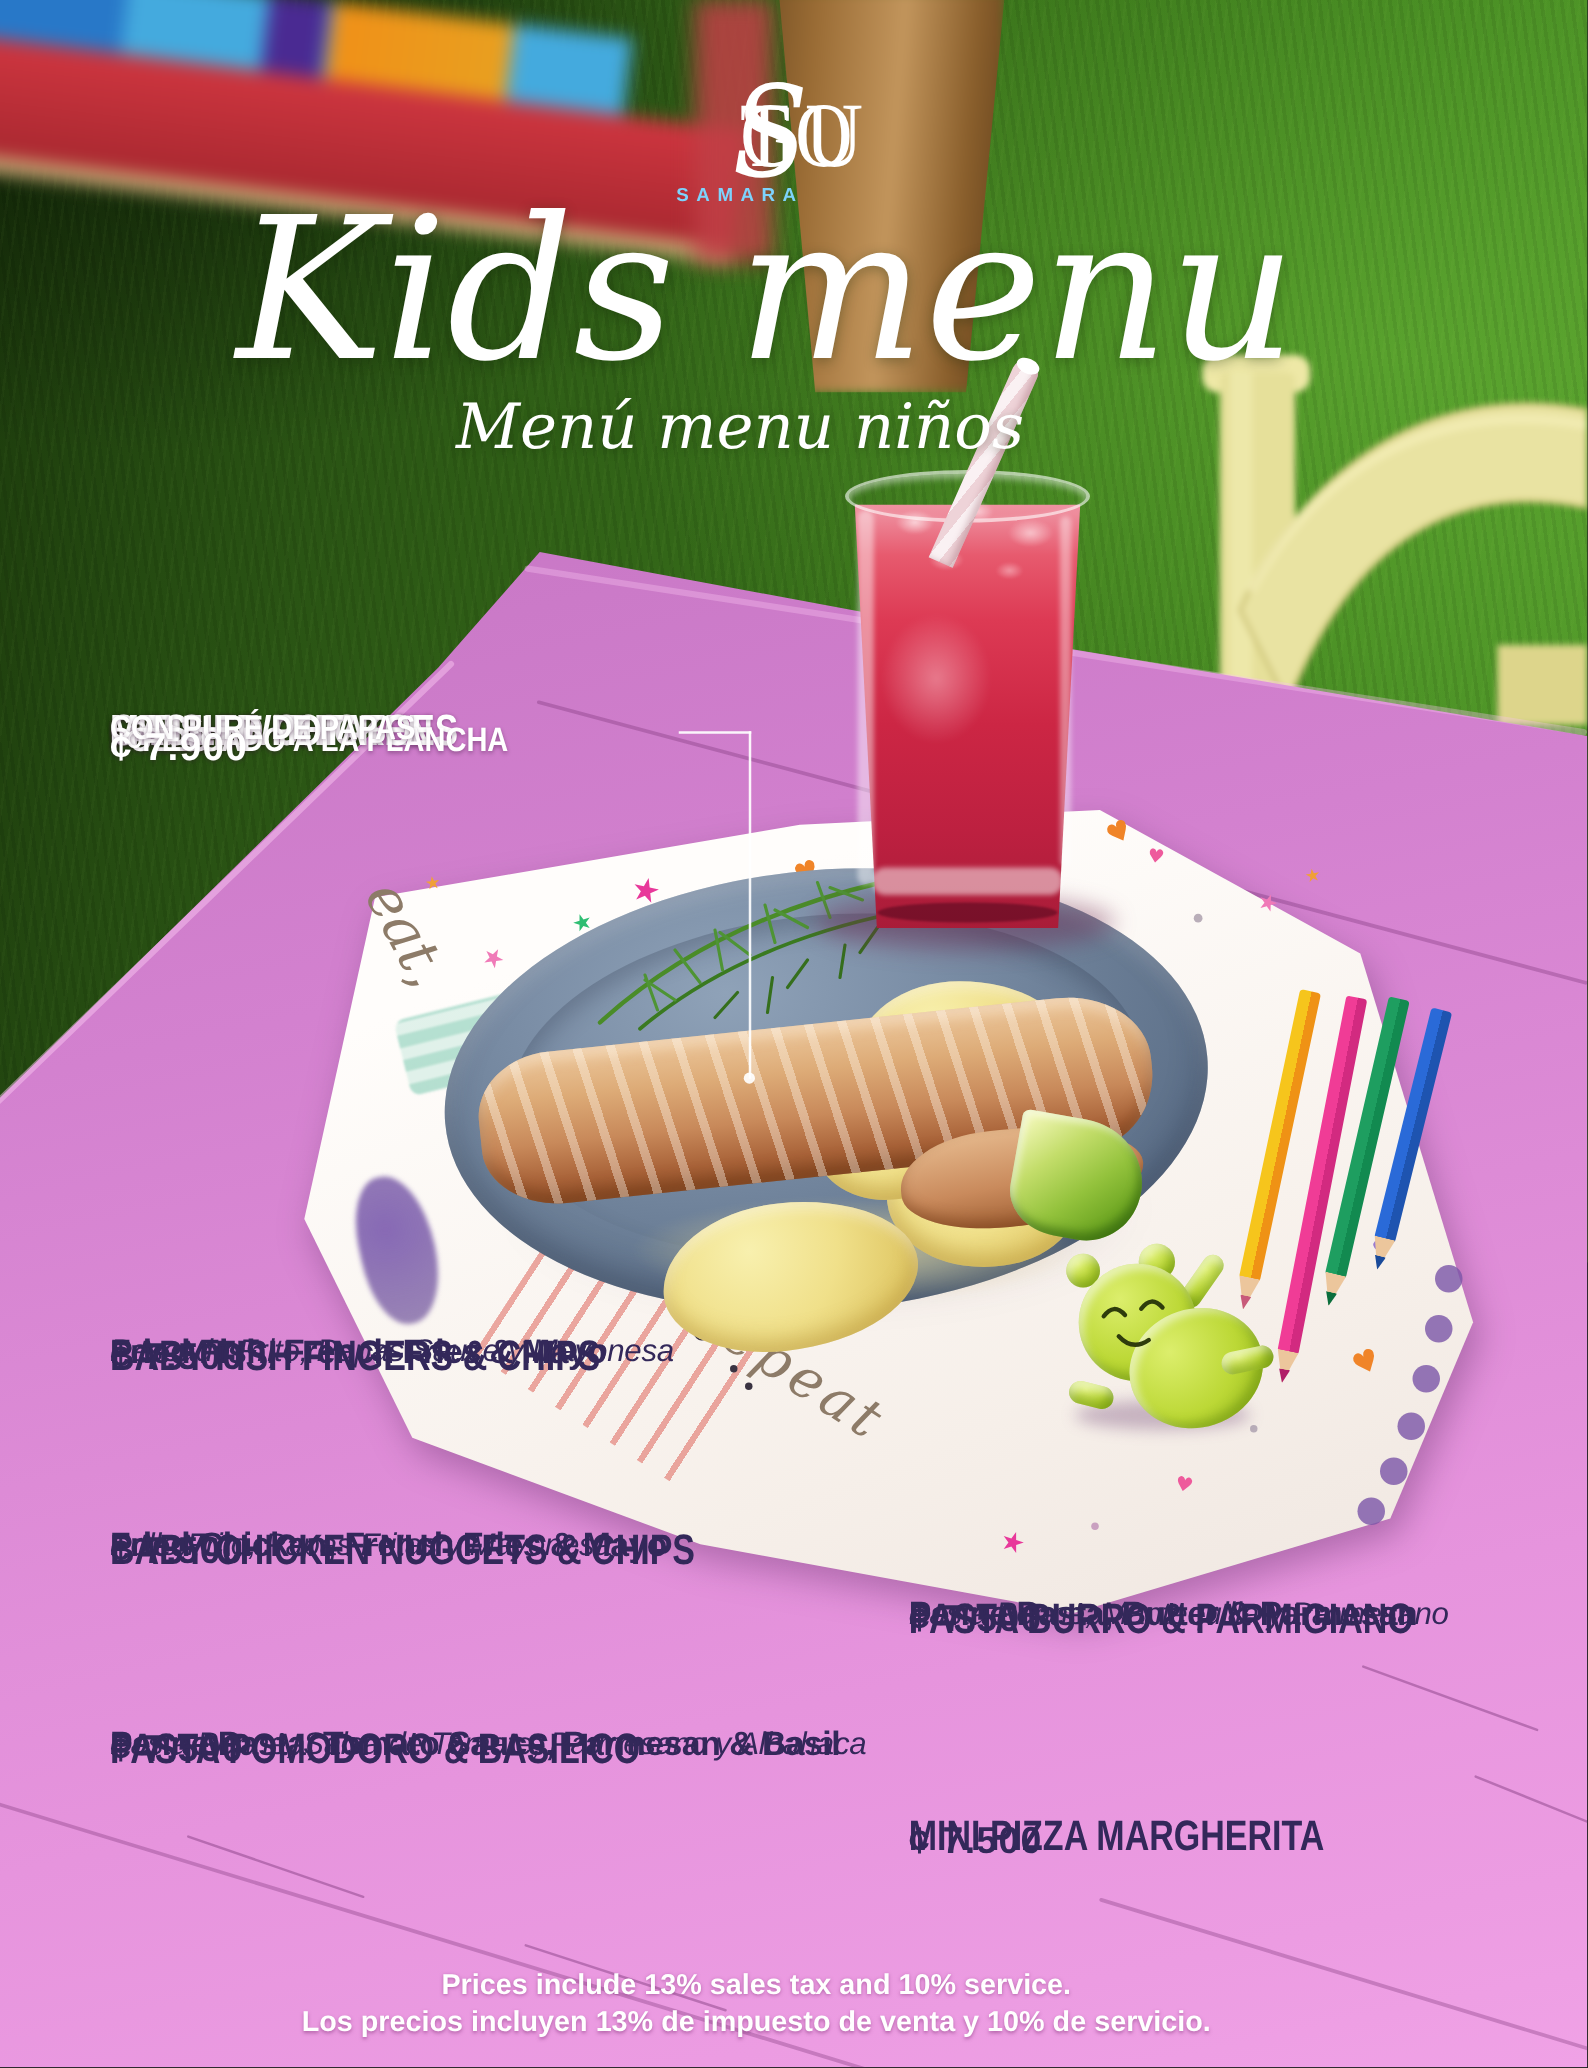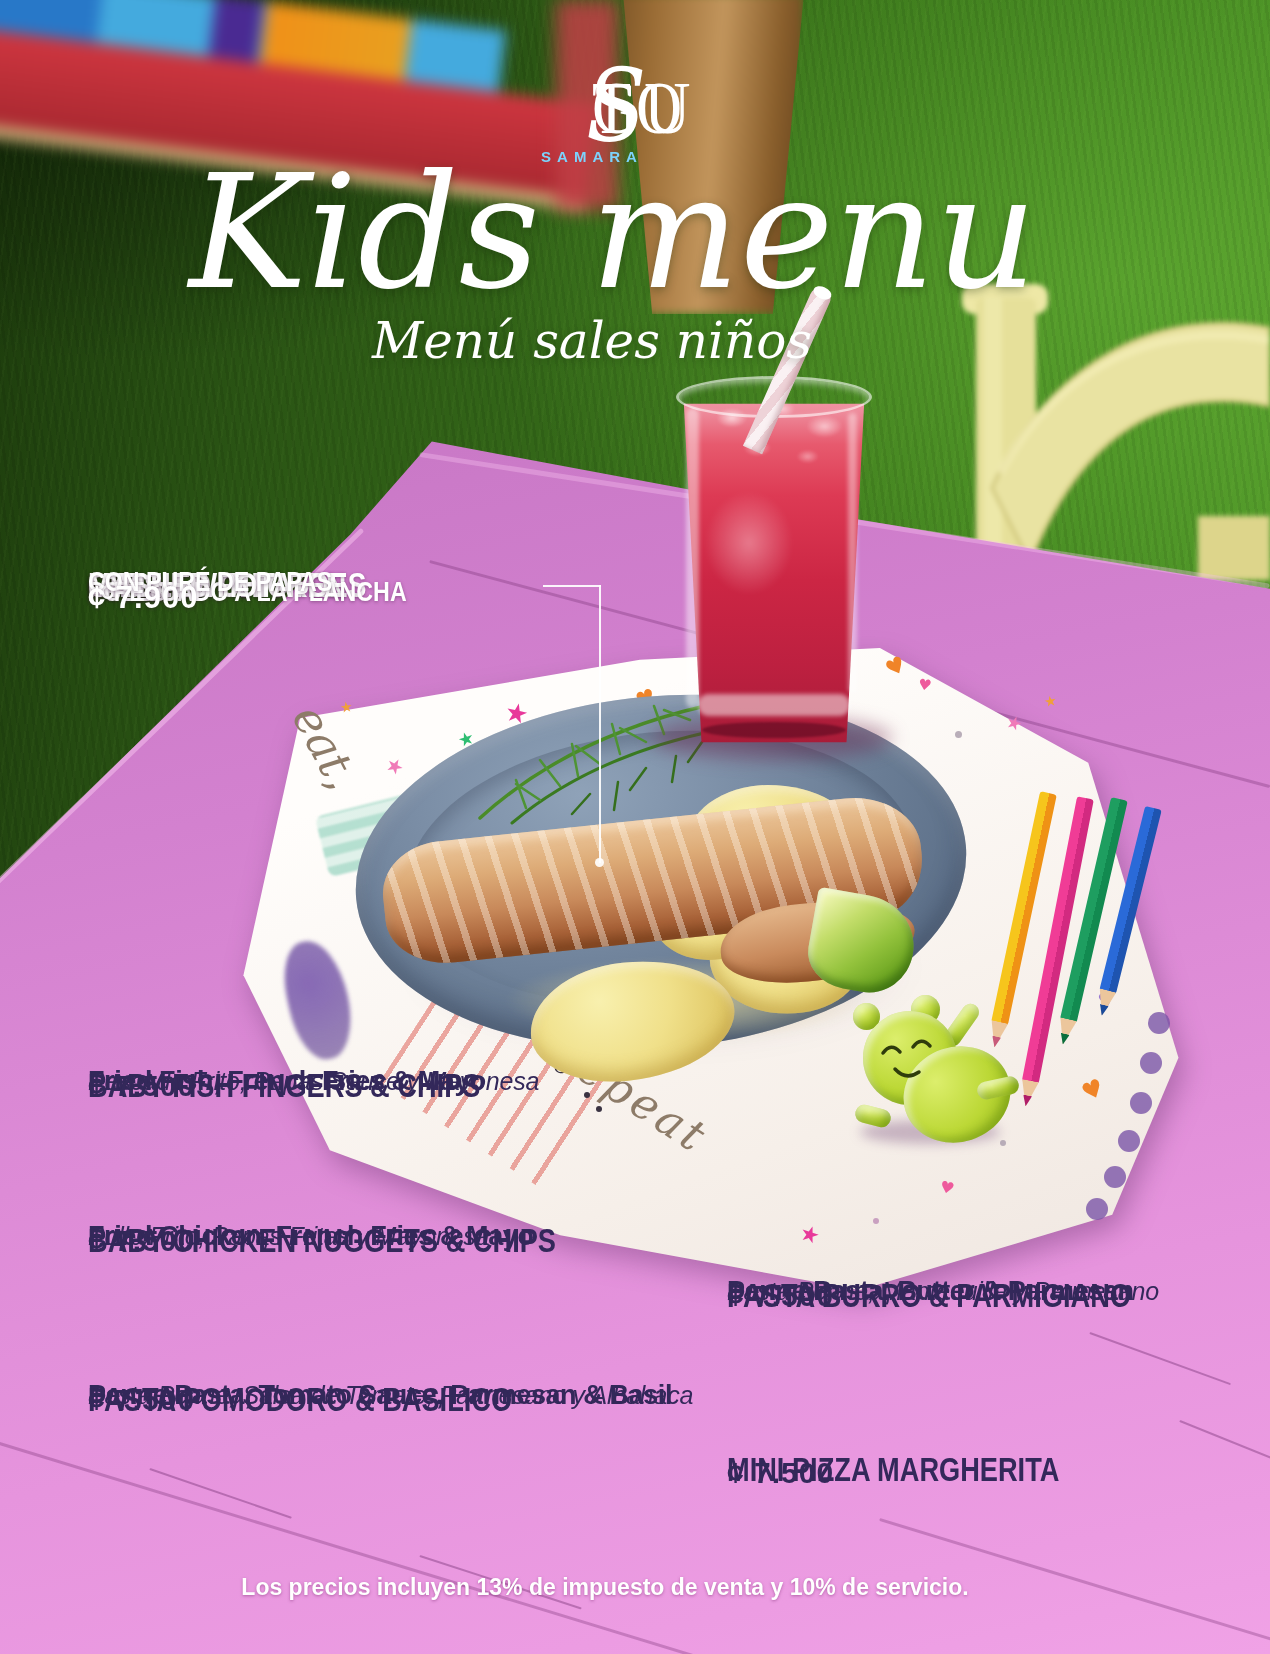--- a/index.html
+++ b/index.html
@@ -324,21 +324,21 @@
   <div class="leader" style="left:595px;top:858px;width:9px;height:9px;border-radius:50%;"></div>
 
   <div class="brand-name">
     <span>GU</span>
       <span class="fancyS">S</span>
       <span>TO</span>
   </div>
   <div class="brand-sub">SAMARA</div>
 
   <div class="main-title">Kids menu</div>
-  <div class="sub-title">Menú sales niños</div>
+  <div class="sub-title">Menú menu niños</div>
 
   <div class="featured">
     <span class="nm cond"><span>GRILLED CHICKEN</span>&nbsp;&nbsp;<span class="conj">OR</span>&nbsp;&nbsp;<span>FISH WITH</span></span>
     <span class="nm cond">MASHED POTATOES</span>
     <span class="es cond86" style="margin-top:10px;"><span>POLLO</span>&nbsp;&nbsp;<span class="conj-es">O</span>&nbsp;&nbsp;<span>PESCADO A LA PLANCHA</span></span>
     <span class="es cond86">CON PURÉ DE PAPAS</span>
     <span class="price">¢ 7.900</span>
   </div>
 
   <div class="item" style="left:88px;top:1066px;">
@@ -365,16 +365,17 @@
     <span class="den">Penne Pasta, Butter &amp; Parmesan</span>
     <span class="des">Pasta Penne, Mantequilla y Parmesano</span>
     <span class="price">¢ 7.500</span>
   </div>
   <div class="item" style="left:727px;top:1450px;width:540px;">
     <span class="nm cond">MINI PIZZA MARGHERITA</span>
     <span class="price" style="margin-top:6px;">¢ 7.500</span>
   </div>
 
   <div class="footer">
+    <span style="position:static;display:block;">Prices include 13% sales tax and 10% service.</span>
     <span style="position:static;display:block;">Los precios incluyen 13% de impuesto de venta y 10% de servicio.</span>
   </div>
 
 </div>
 
 </body></html>

